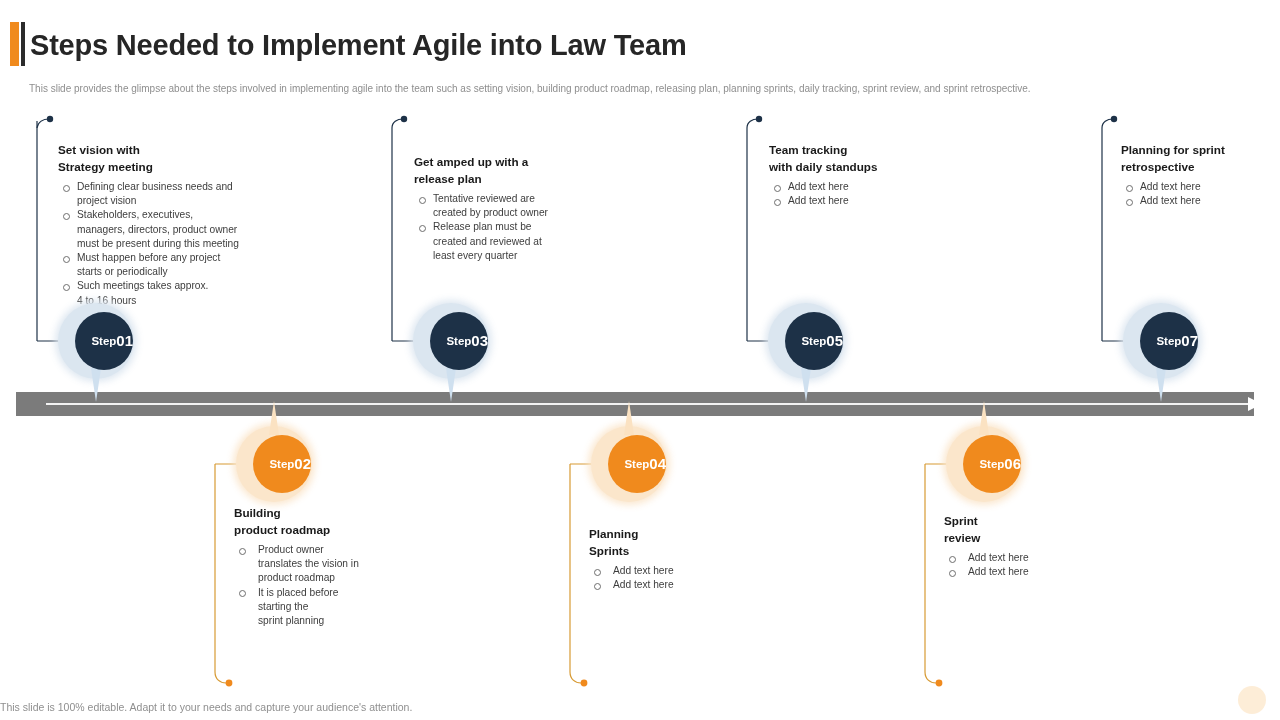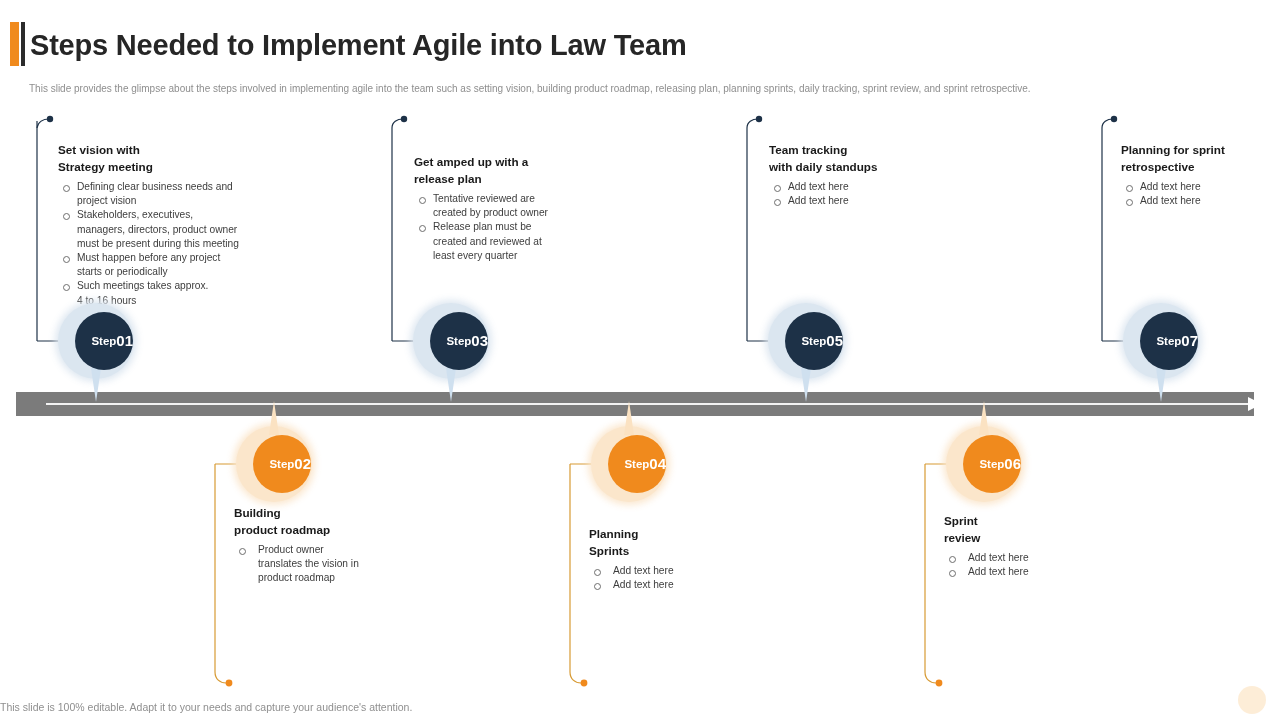--- a/index.html
+++ b/index.html
@@ -191,20 +191,23 @@
     </ul>
   </div>
 
   <div class="block" style="left:234px;top:505px;width:190px;">
     <h3>Building
 product roadmap</h3>
     <ul>
       <li style="padding-left:24px;">Product owner
 translates the vision in
 product roadmap</li>
+      <li style="padding-left:24px;">It is placed before
+starting the
+sprint planning</li>
     </ul>
   </div>
 
   <div class="block" style="left:589px;top:526px;width:190px;">
     <h3>Planning
 Sprints</h3>
     <ul>
       <li style="padding-left:24px;">Add text here</li>
       <li style="padding-left:24px;">Add text here</li>
     </ul>

